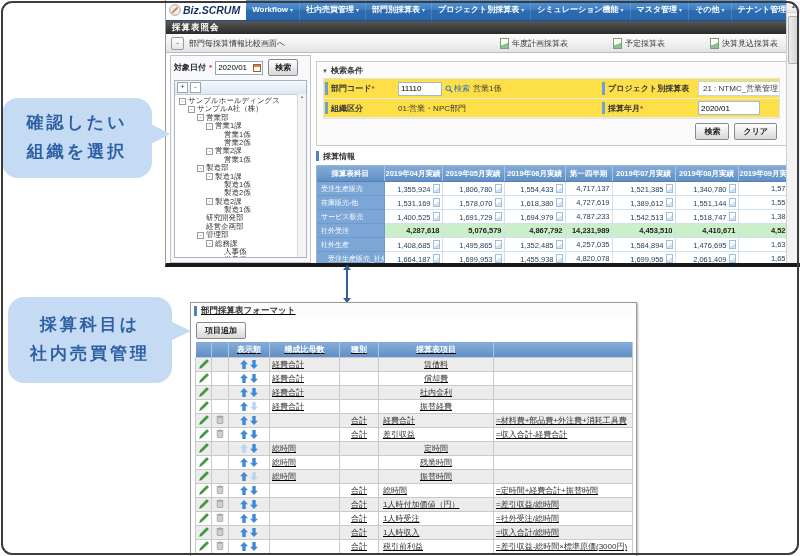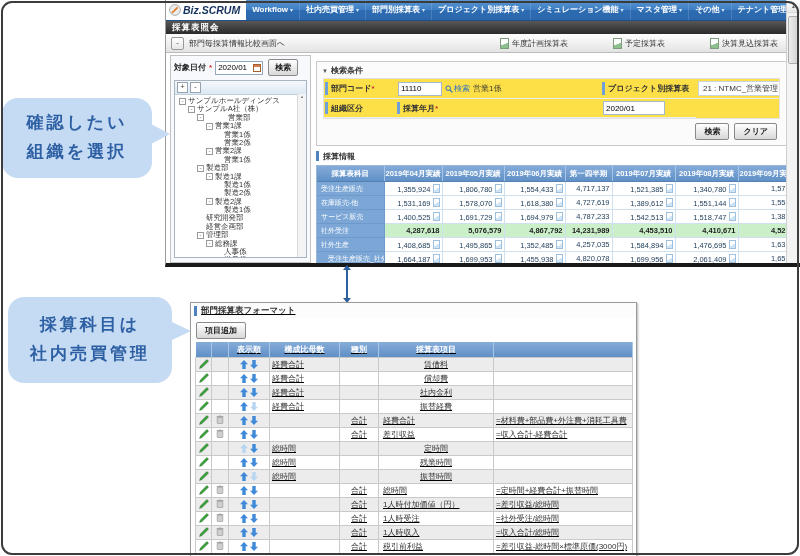--- a/index.html
+++ b/index.html
@@ -182,21 +182,21 @@
       </div>
       <div id="tree">
           <div class="tree-row" style="padding-left: 2px;">
             <span class="tw-exp">-</span>
             <span>サンプルホールディングス</span>
           </div>
           <div class="tree-row" style="padding-left: 11px;">
             <span class="tw-exp">-</span>
             <span>サンプルA社（株）</span>
           </div>
-          <div class="tree-row" style="padding-left: 20px; gap: 22px;">
+          <div class="tree-row" style="padding-left: 20px;">
             <span class="tw-exp">-</span>
             <span>営業部</span>
           </div>
           <div class="tree-row" style="padding-left: 29px;">
             <span class="tw-exp">-</span>
             <span>営業1課</span>
           </div>
           <div class="tree-row" style="padding-left: 38px;">
             <span class="tw-sp"></span>
             <span>営業1係</span>
@@ -289,20 +289,23 @@
           <span>営業1係</span>
         </div>
         <div class="fl">
           <span>プロジェクト別採算表</span>
         </div>
         <div class="fv">
           <span id="format-value">21 : NTMC_営業管理</span>
         </div>
         <div class="fl">
           <span>組織区分</span>
+        </div>
+        <div class="fv">
+          <span>01:営業・NPC部門</span>
         </div>
         <div class="fl">
           <span>採算年月</span>
           <span class="req">*</span>
         </div>
         <div class="fv">
           <input class="ti" id="month-input" value="2020/01" style="">
         </div>
       </div>
       <div id="sb-buttons">

